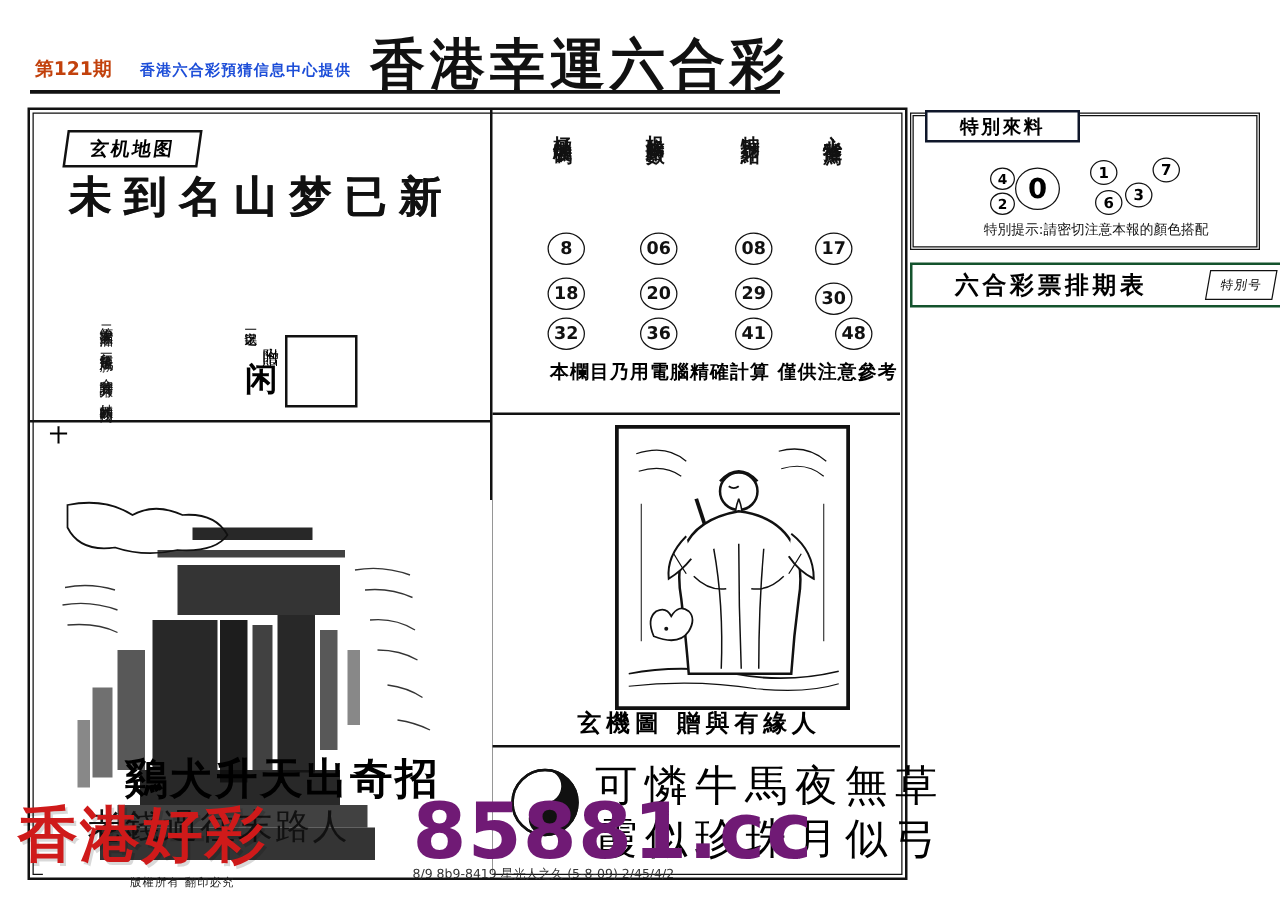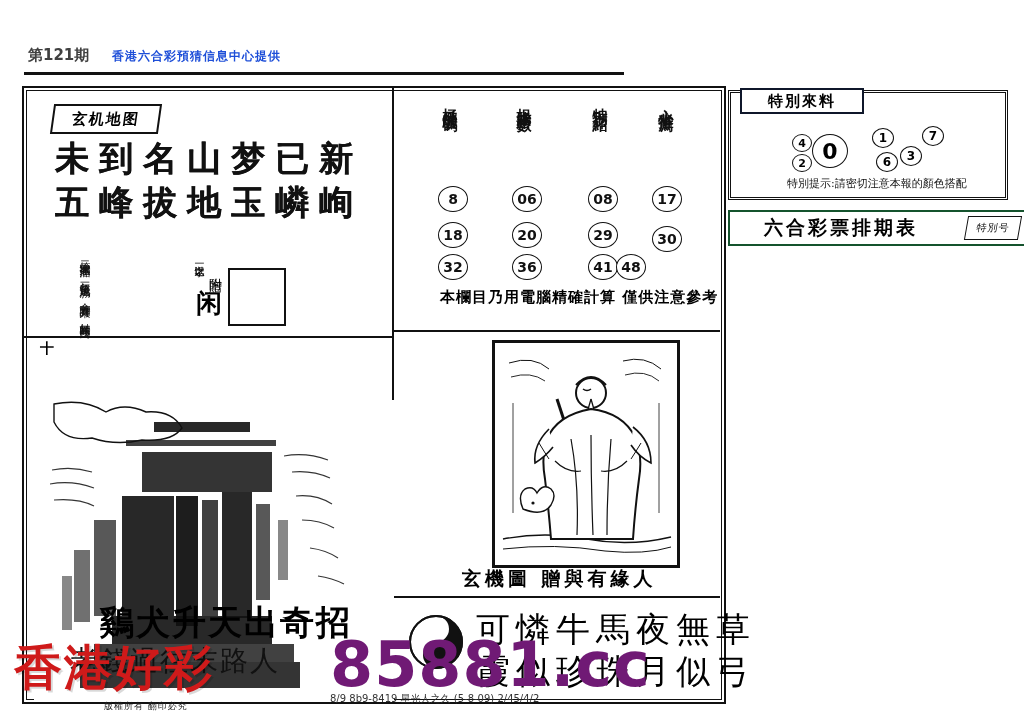--- a/index.html
+++ b/index.html
@@ -6,21 +6,21 @@
   body{
     width:1024px;height:722px;
     background:#ffffff;
     font-family:"DejaVu Sans","Liberation Sans",sans-serif;
     overflow:hidden;
     position:relative;
   }
   .page{position:absolute;left:0;top:0;width:1024px;height:722px;}
   .issue{
     position:absolute;left:28px;top:46px;
-    font-size:15px;font-weight:bold;color:#404040;
+    font-size:15px;font-weight:bold;color:#c2410c;
     font-family:"DejaVu Sans","Liberation Sans",sans-serif;
     letter-spacing:0px;
   }
   .centerline{
     position:absolute;left:112px;top:48px;
     font-size:12px;font-weight:bold;color:#1d4ed8;letter-spacing:1px;
   }
   .bigtitle{
     position:absolute;left:296px;top:22px;
     font-size:44px;font-weight:bold;color:#111;
@@ -201,35 +201,35 @@
     font-family:"DejaVu Sans","Liberation Sans",sans-serif;
   }
 </style>
 </head>
 <body>
 
 <div class="page">
 
   <div class="issue">第121期</div>
   <div class="centerline">香港六合彩預猜信息中心提供</div>
+  <div class="bigtitle">香港幸運六合彩</div>
 
   <div class="vline" style="left:24px;top:72px;width:600px;height:3px;"></div>
 
   <div class="frame"></div>
 
   <div class="vline" style="left:392px;top:88px;width:2px;height:610px;"></div>
   <div class="vline" style="left:394px;top:330px;width:326px;height:2px;"></div>
   <div class="vline" style="left:394px;top:596px;width:326px;height:2px;"></div>
   <div class="vline" style="left:24px;top:336px;width:368px;height:2px;"></div>
 
   <div class="poem-badge">玄机地图</div>
 
   <div class="poem">
     <div>未到名山梦已新</div>
-    <div>五峰拔地玉嶙峋</div>
   </div>
 
   <div class="side-verse">二笑农家腊酒浑 三年留笔足鸡豚 今若許閒乘月 杖無時夜叩門</div>
   <div class="word-small">一字以记之</div>
   <div class="word-big">闲</div>
   <div class="gift-label">附贈：</div>
   <div class="gift-box"></div>
   <div class="ten">十</div>
 
   <div class="colhead" style="left:440px;top:96px;height:86px;">極品號碼</div>
@@ -243,21 +243,21 @@
   <div class="num" style="left:512px;top:254px;">36</div>
 
   <div class="colhead" style="left:590px;top:96px;height:86px;">特別介紹</div>
   <div class="num" style="left:588px;top:186px;">08</div>
   <div class="num" style="left:588px;top:222px;">29</div>
   <div class="num" style="left:588px;top:254px;">41</div>
 
   <div class="colhead" style="left:656px;top:96px;height:86px;">心水推薦</div>
   <div class="num" style="left:652px;top:186px;">17</div>
   <div class="num" style="left:652px;top:226px;">30</div>
-  <div class="num" style="left:616px;top:254px;">48</div>
+  <div class="num" style="left:668px;top:254px;">48</div>
 
   <div class="note">本欄目乃用電腦精確計算 僅供注意參考</div>
 
   <div class="sp-box"></div>
   <div class="sp-title">特別來料</div>
 
   <div class="sp-num" style="left:792px;top:134px;width:18px;height:16px;font-size:11px;">4</div>
   <div class="sp-num" style="left:792px;top:154px;width:18px;height:16px;font-size:11px;">2</div>
   <div class="sp-num" style="left:812px;top:134px;width:34px;height:32px;font-size:22px;">0</div>
   <div class="sp-num" style="left:872px;top:128px;width:20px;height:18px;font-size:12px;">1</div>

